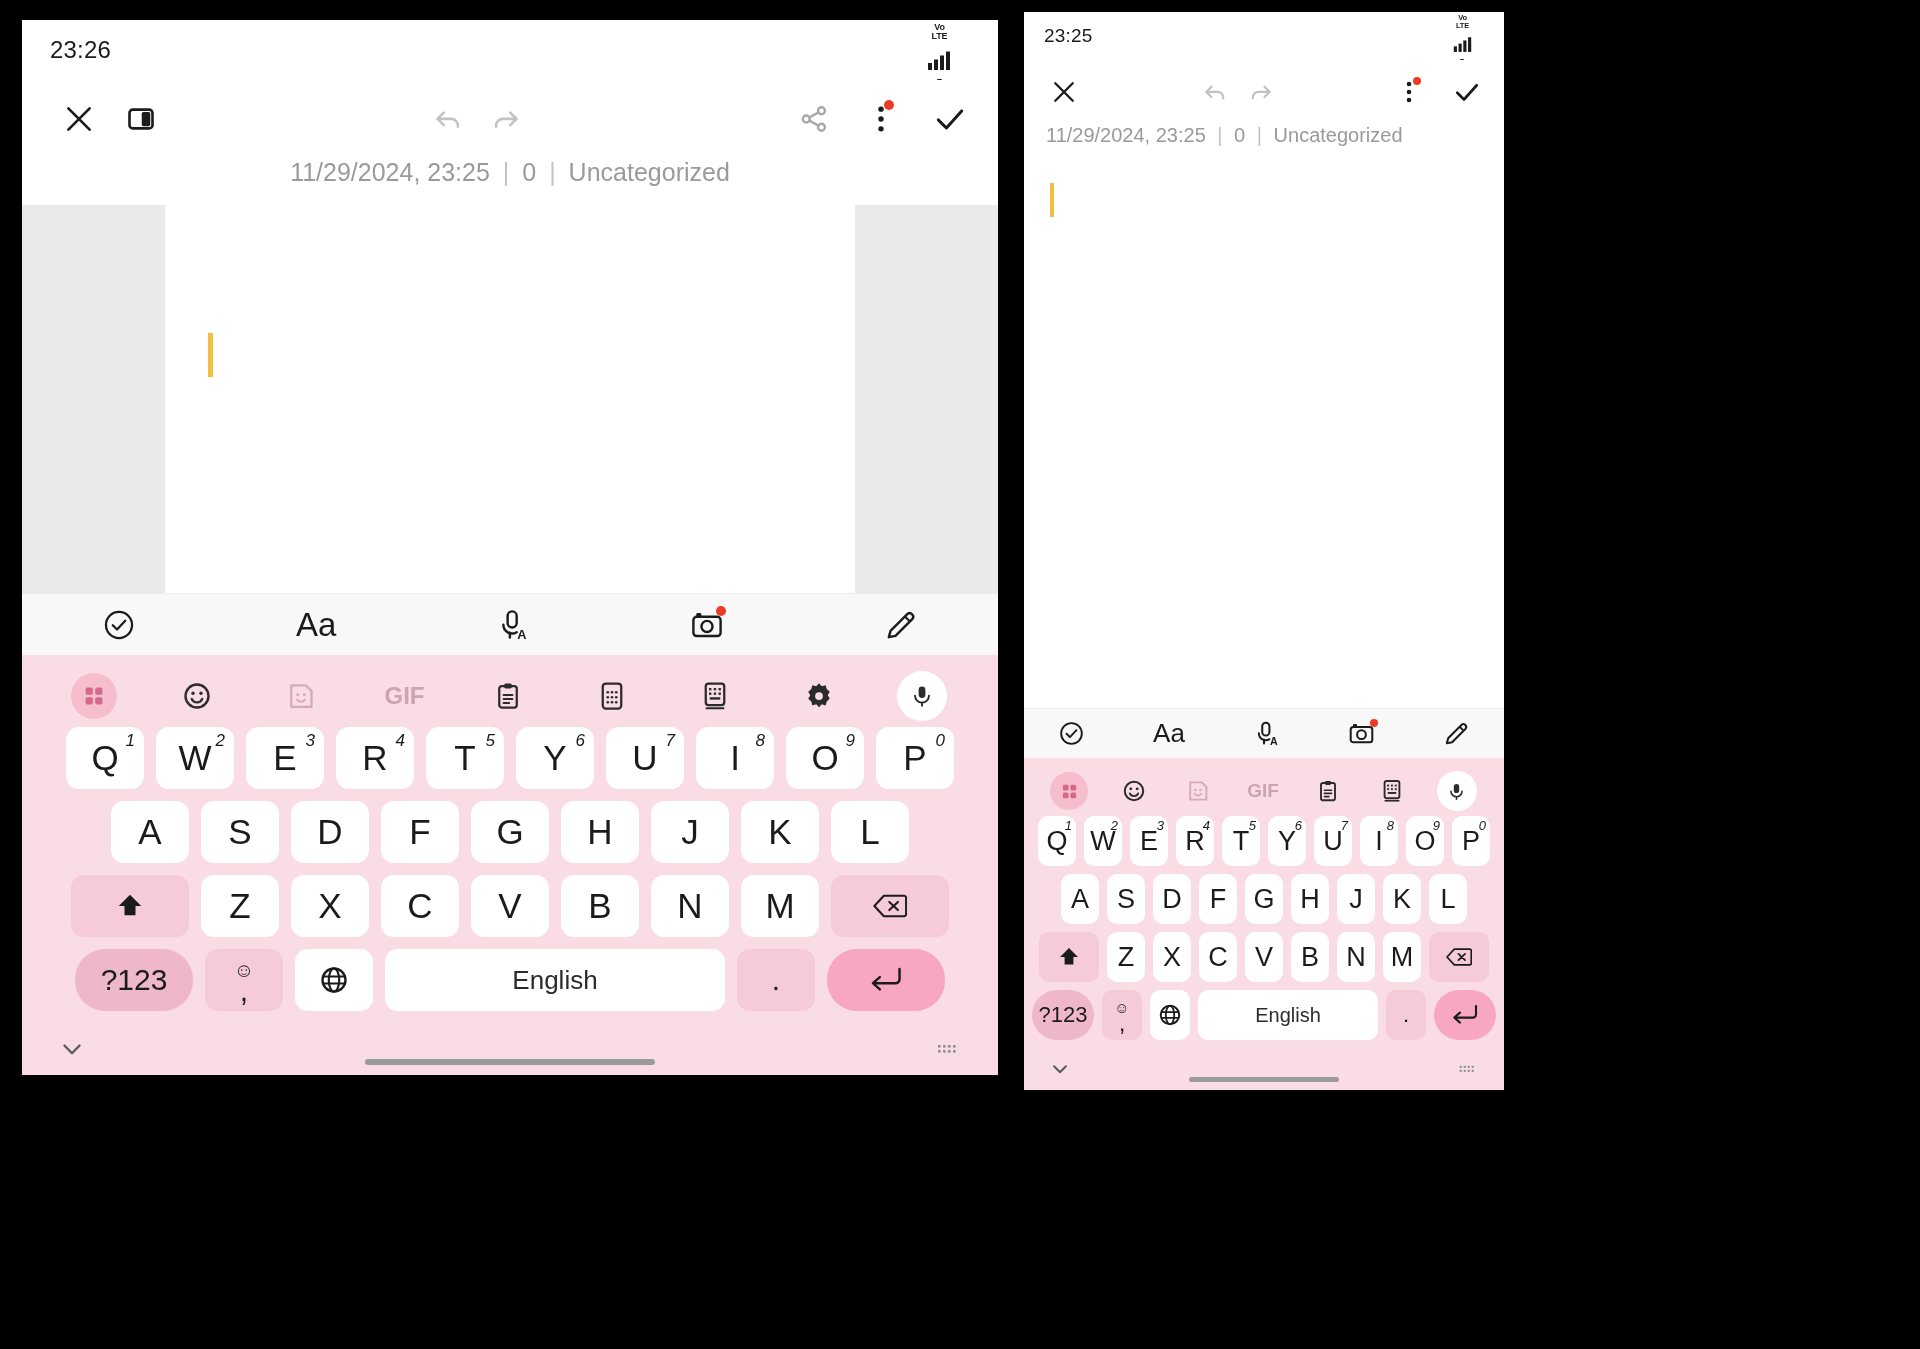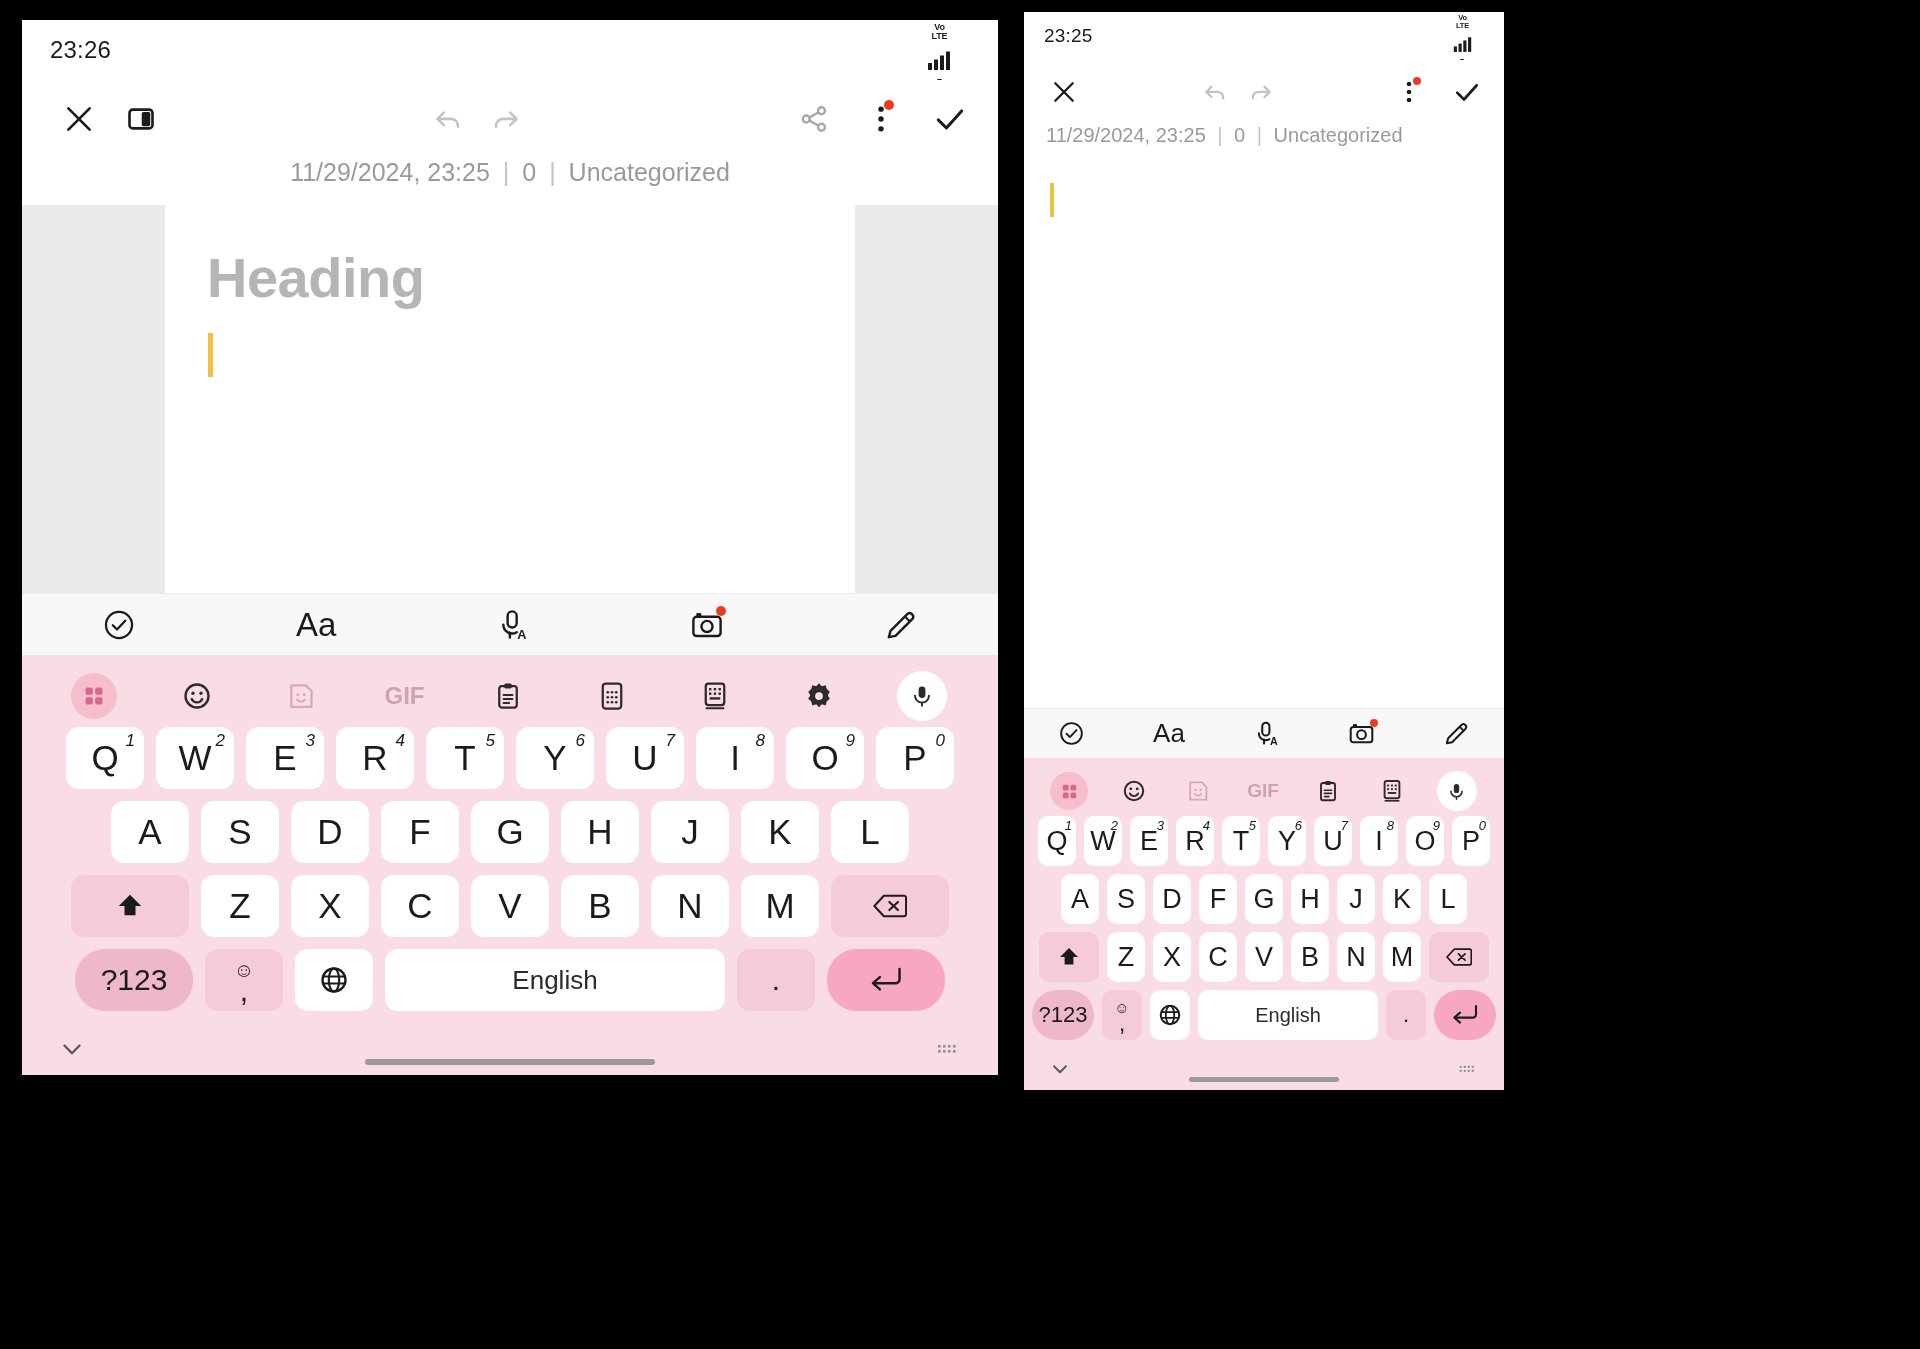--- a/index.html
+++ b/index.html
@@ -286,21 +286,20 @@
       <span>11/29/2024, 23:25</span>
       <span class="sep">|</span>
       <span>0</span>
       <span class="sep">|</span>
       <span>Uncategorized</span>
     </div>
 
     <div class="editor">
       <div class="editor-gutter"></div>
       <div class="editor-page">
-        <div class="heading-ph">Heading</div>
         <div class="caret"></div>
       </div>
       <div class="editor-gutter"></div>
     </div>
 
     <div class="formatbar">
       <span class="fmt-item">
         <svg width="34" height="34" viewBox="0 0 24 24">
             <circle cx="12" cy="12" r="9.2" fill="none" stroke="#1b1b1b" stroke-width="1.6"></circle>
             <path d="M7.6 12.2 L10.6 15.2 L16.4 9" stroke="#1b1b1b" stroke-width="1.6" fill="none" stroke-linecap="round" stroke-linejoin="round"></path>

